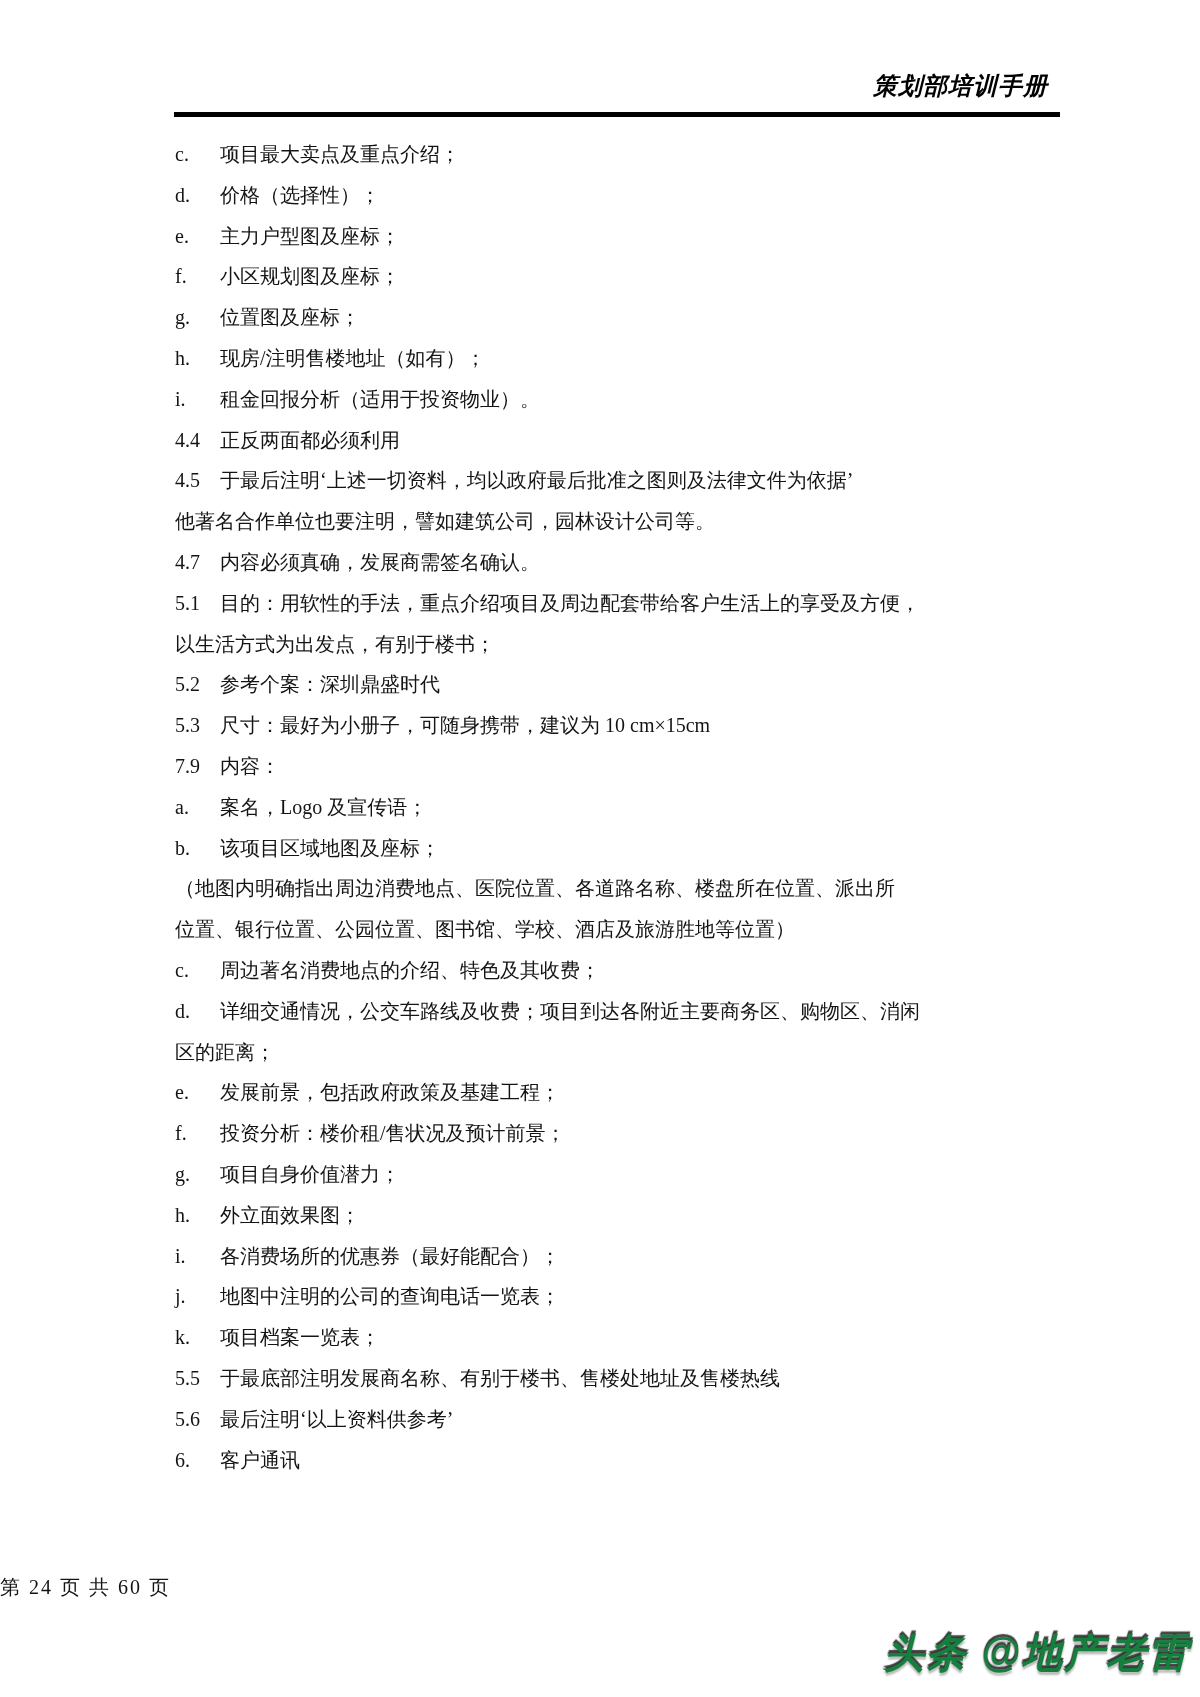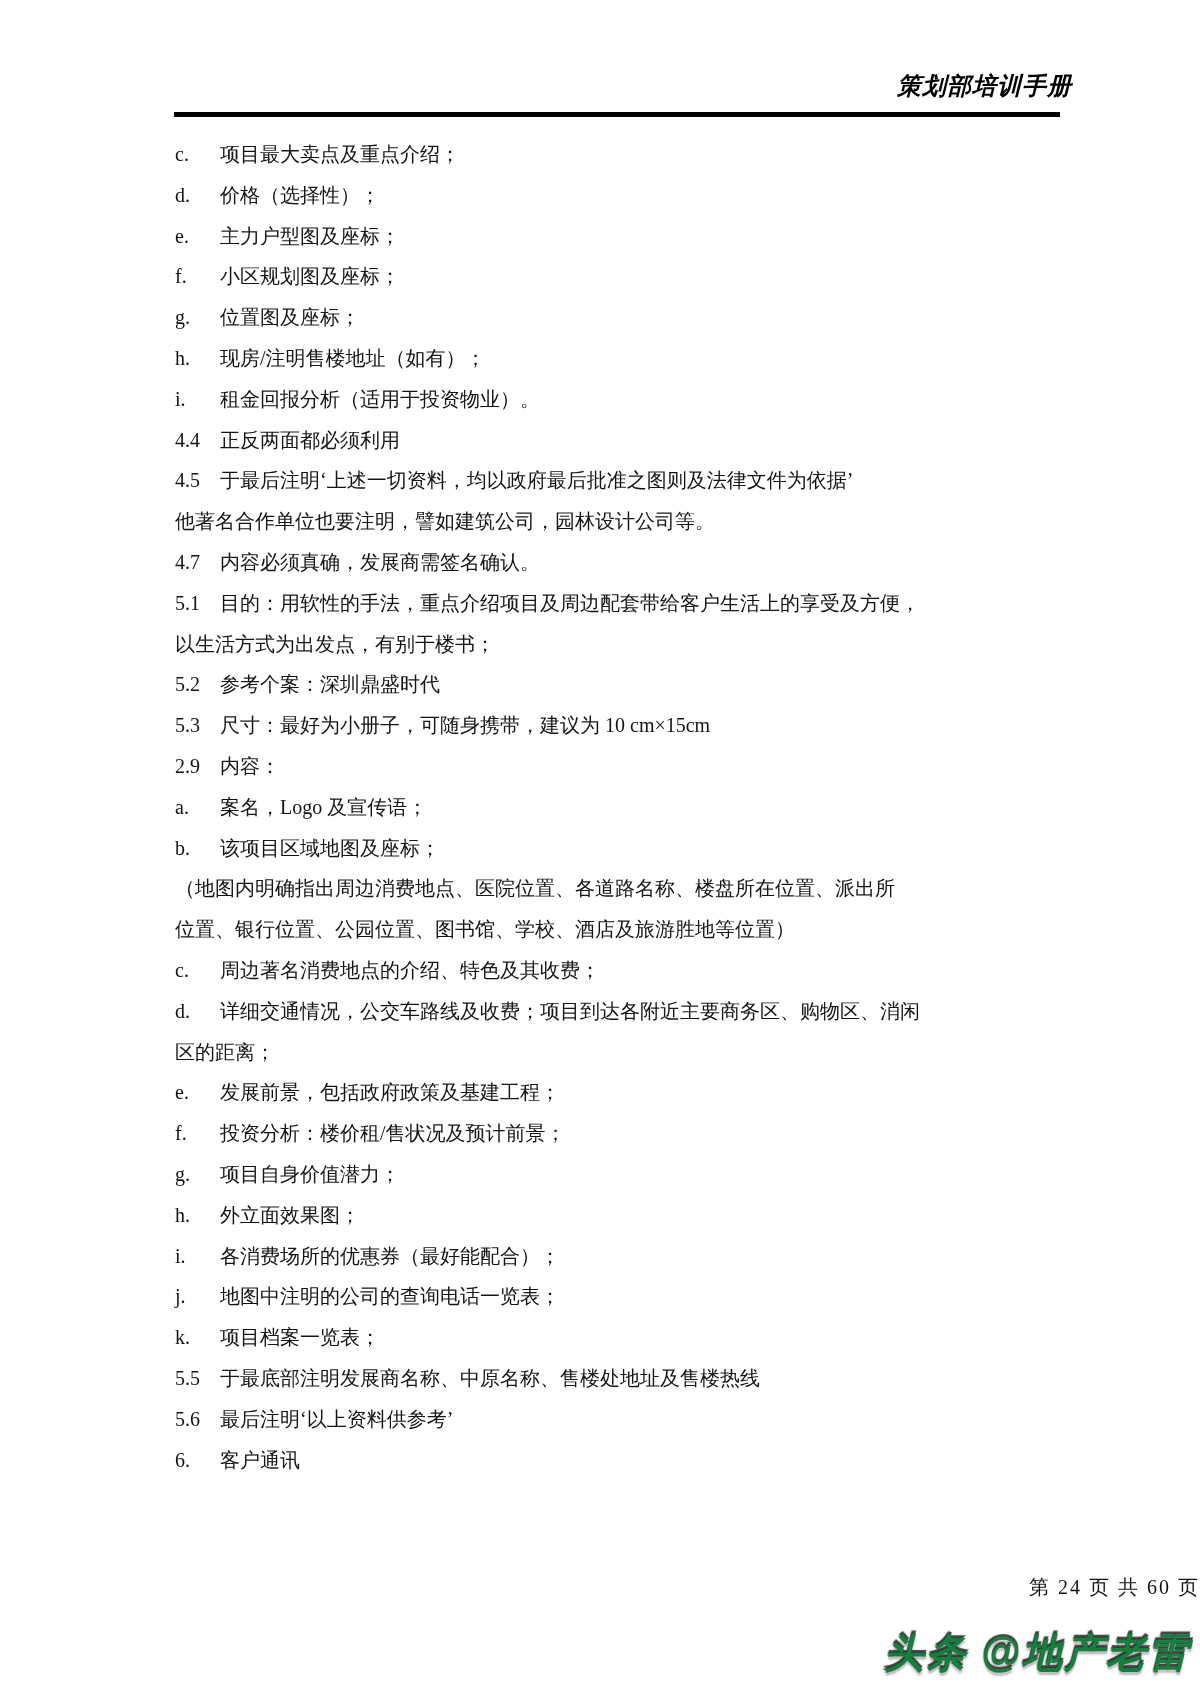--- a/index.html
+++ b/index.html
@@ -8,21 +8,21 @@
     width: 1200px;
     height: 1697px;
     background: #ffffff;
     overflow: hidden;
     font-family: "Liberation Serif", "DejaVu Serif", serif;
     color: #141414;
   }
   .header-title {
     position: absolute;
     top: 70px;
-    right: 128px;
+    right: 152px;
     font-size: 24px;
     font-weight: bold;
     font-style: italic;
     letter-spacing: 1px;
     white-space: nowrap;
     color: #000000;
   }
   .rule {
     position: absolute;
     left: 174px;
@@ -46,21 +46,21 @@
   }
   .m {
     display: inline-block;
     min-width: 45px;
   }
   .footer {
     position: absolute;
     left: 0;
     top: 1574px;
     width: 100%;
-    text-align: right;
+    text-align: left;
     font-size: 20px;
     color: #141414;
     letter-spacing: 2px;
   }
   .watermark {
     position: absolute;
     top: 1626px;
     right: 10px;
     font-size: 40px;
     font-weight: bold;
@@ -92,36 +92,36 @@
       <div class="line"><span class="m">h.</span><span>现房/注明售楼地址（如有）；</span></div>
       <div class="line"><span class="m">i.</span><span>租金回报分析（适用于投资物业）。</span></div>
       <div class="line"><span class="m">4.4</span><span>正反两面都必须利用</span></div>
       <div class="line"><span class="m">4.5</span><span>于最后注明‘上述一切资料，均以政府最后批准之图则及法律文件为依据’</span></div>
       <div class="line">他著名合作单位也要注明，譬如建筑公司，园林设计公司等。</div>
       <div class="line"><span class="m">4.7</span><span>内容必须真确，发展商需签名确认。</span></div>
       <div class="line"><span class="m">5.1</span><span>目的：用软性的手法，重点介绍项目及周边配套带给客户生活上的享受及方便，</span></div>
       <div class="line">以生活方式为出发点，有别于楼书；</div>
       <div class="line"><span class="m">5.2</span><span>参考个案：深圳鼎盛时代</span></div>
       <div class="line"><span class="m">5.3</span><span>尺寸：最好为小册子，可随身携带，建议为 10 cm×15cm</span></div>
-      <div class="line"><span class="m">2.9</span><span>内容：</span></div>
+      <div class="line"><span class="m">7.9</span><span>内容：</span></div>
       <div class="line"><span class="m">a.</span><span>案名，Logo 及宣传语；</span></div>
       <div class="line"><span class="m">b.</span><span>该项目区域地图及座标；</span></div>
       <div class="line">（地图内明确指出周边消费地点、医院位置、各道路名称、楼盘所在位置、派出所</div>
       <div class="line">位置、银行位置、公园位置、图书馆、学校、酒店及旅游胜地等位置）</div>
       <div class="line"><span class="m">c.</span><span>周边著名消费地点的介绍、特色及其收费；</span></div>
       <div class="line"><span class="m">d.</span><span>详细交通情况，公交车路线及收费；项目到达各附近主要商务区、购物区、消闲</span></div>
       <div class="line">区的距离；</div>
       <div class="line"><span class="m">e.</span><span>发展前景，包括政府政策及基建工程；</span></div>
       <div class="line"><span class="m">f.</span><span>投资分析：楼价租/售状况及预计前景；</span></div>
       <div class="line"><span class="m">g.</span><span>项目自身价值潜力；</span></div>
       <div class="line"><span class="m">h.</span><span>外立面效果图；</span></div>
       <div class="line"><span class="m">i.</span><span>各消费场所的优惠券（最好能配合）；</span></div>
       <div class="line"><span class="m">j.</span><span>地图中注明的公司的查询电话一览表；</span></div>
       <div class="line"><span class="m">k.</span><span>项目档案一览表；</span></div>
-      <div class="line"><span class="m">5.5</span><span>于最底部注明发展商名称、中原名称、售楼处地址及售楼热线</span></div>
+      <div class="line"><span class="m">5.5</span><span>于最底部注明发展商名称、有别于楼书、售楼处地址及售楼热线</span></div>
       <div class="line"><span class="m">5.6</span><span>最后注明‘以上资料供参考’</span></div>
       <div class="line"><span class="m">6.</span><span>客户通讯</span></div>
     </div>
 
   <div class="footer">
     <span>第 24 页 共 60 页</span>
   </div>
 
   <div class="watermark">头条 @地产老雷</div>
 </div>

